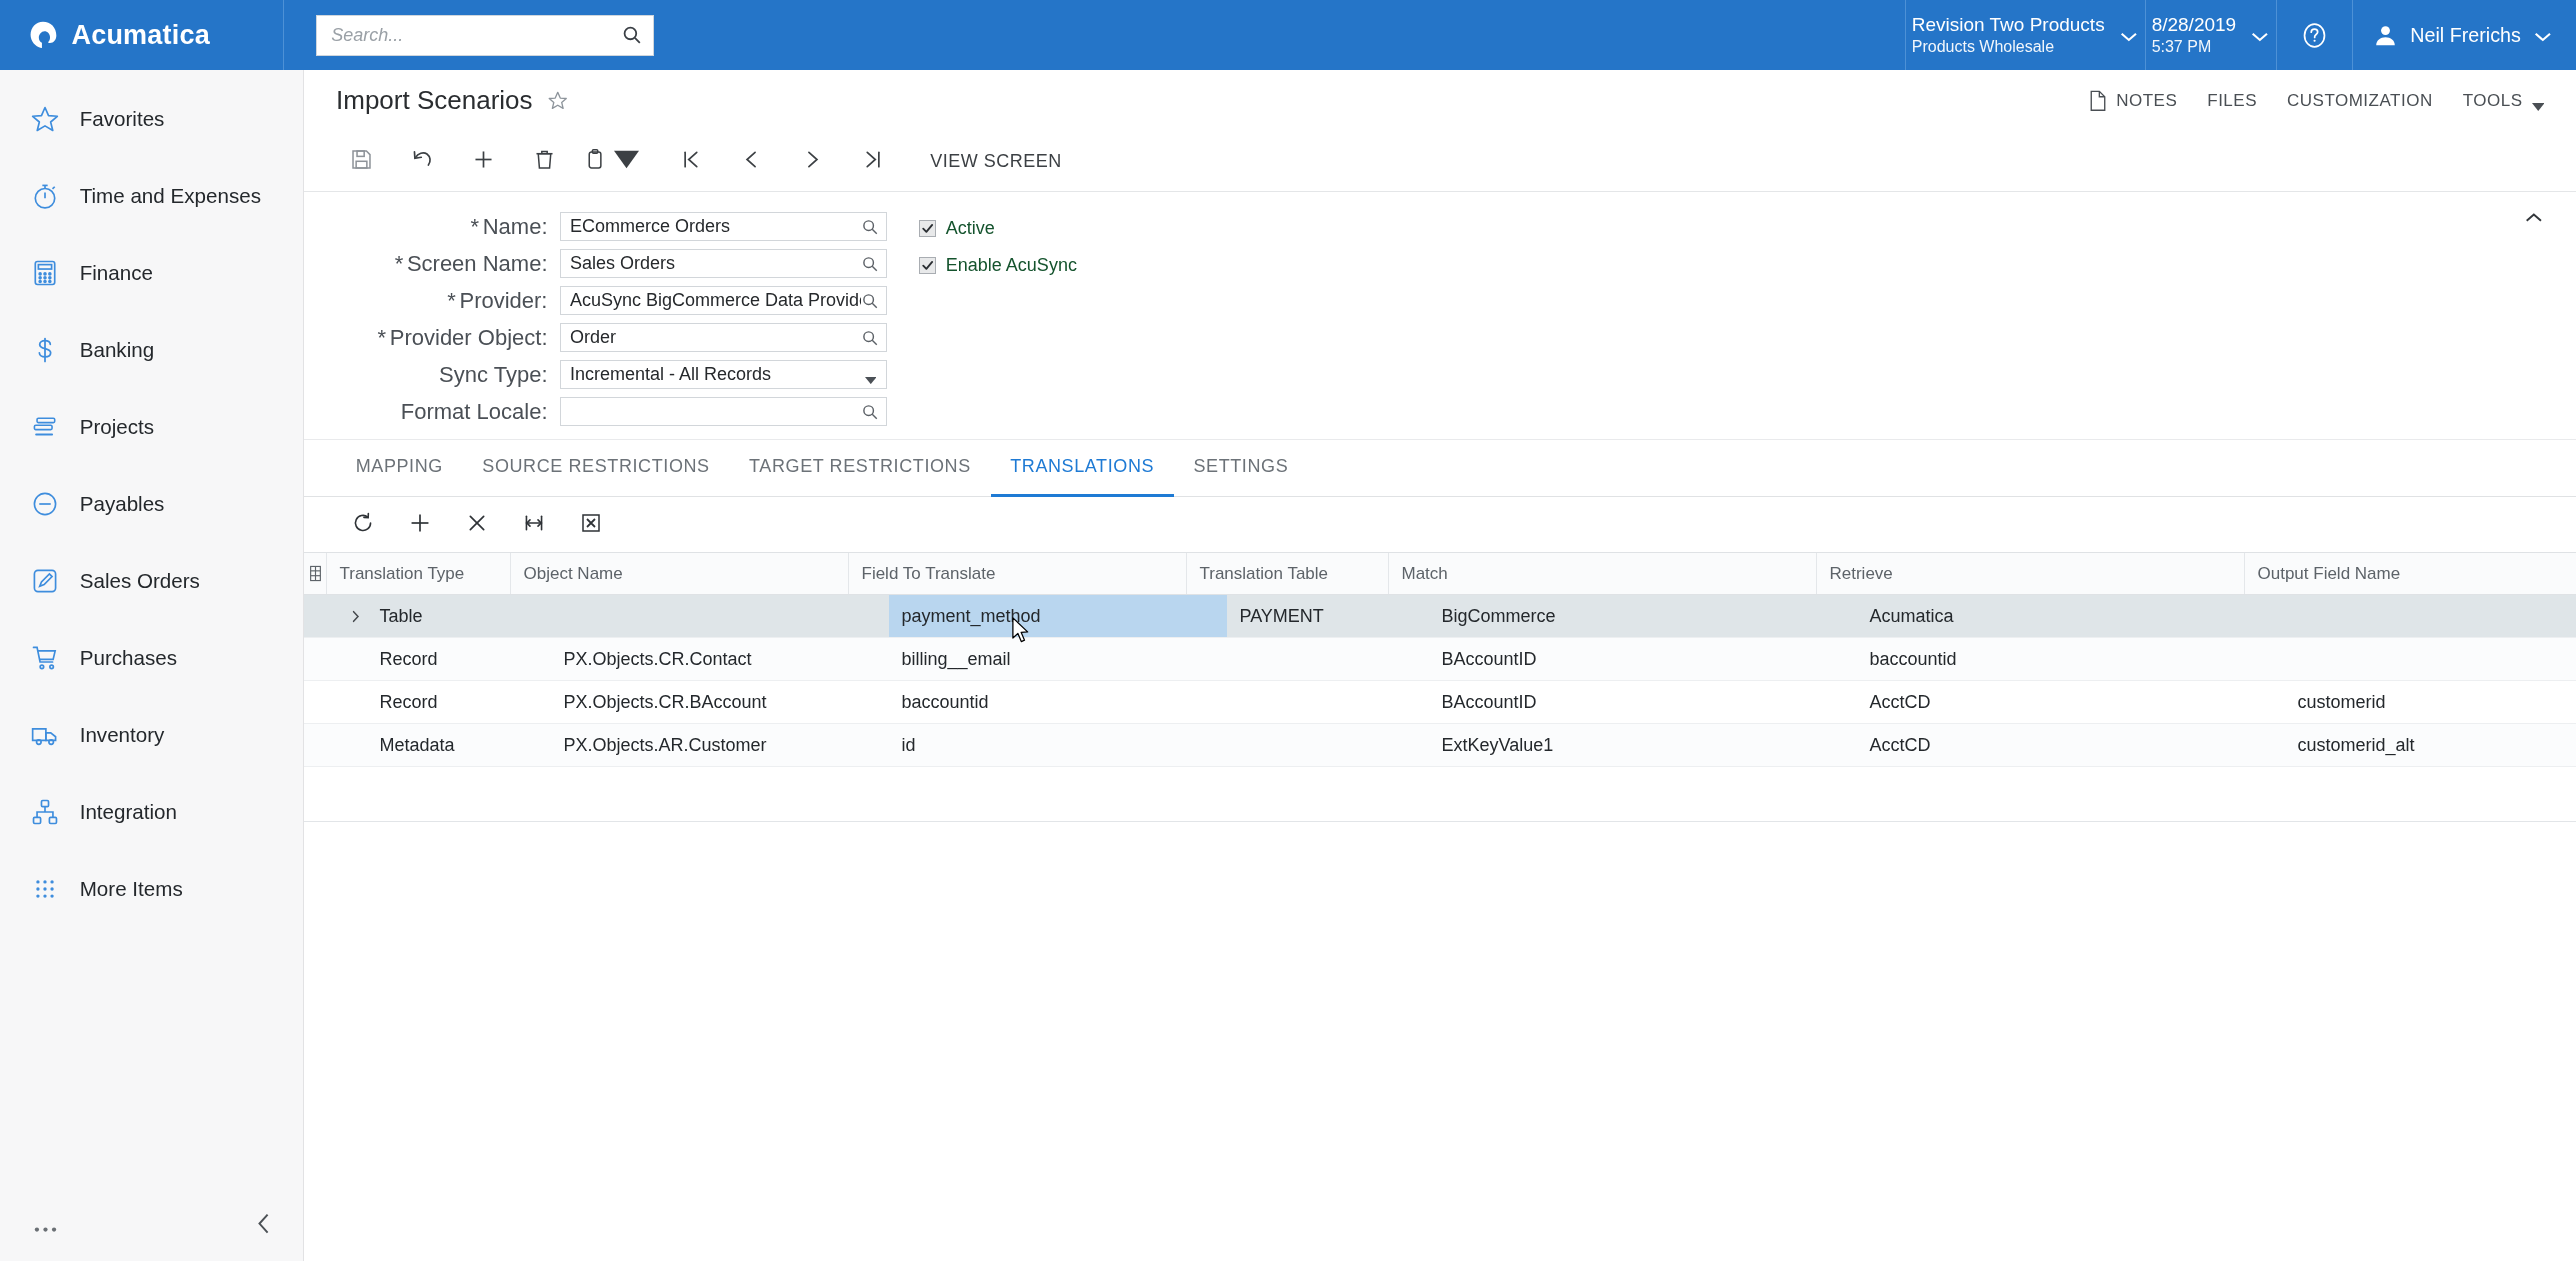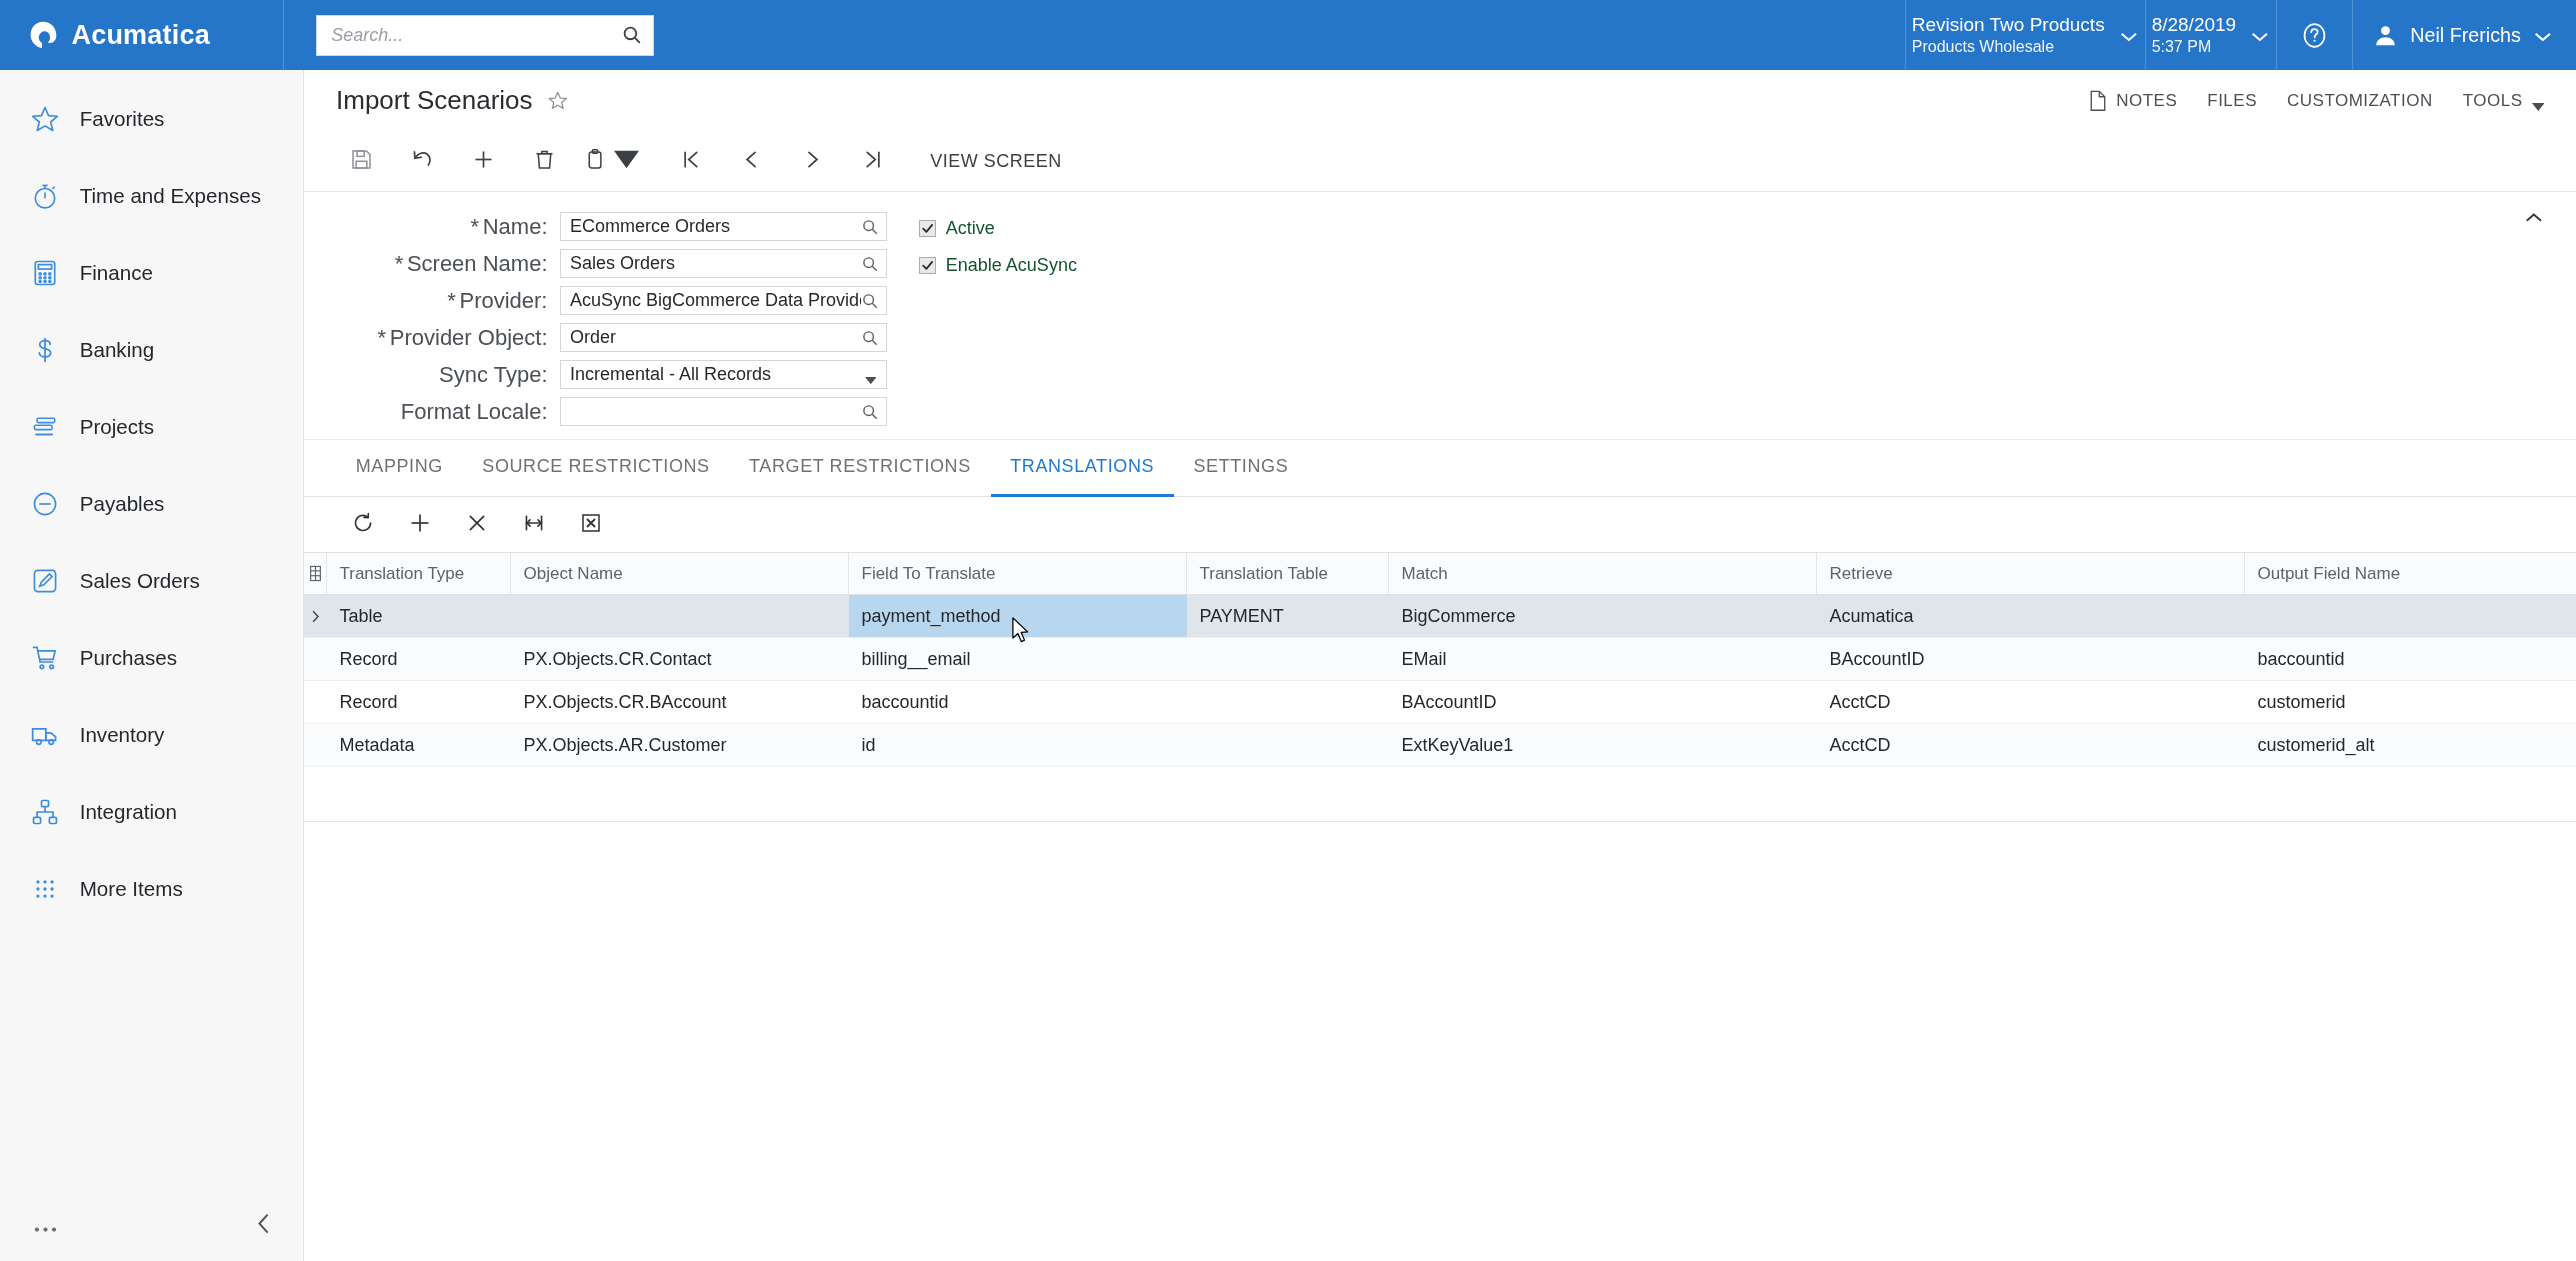--- a/index.html
+++ b/index.html
@@ -186,21 +186,21 @@
     font-size: 17px; color: #5d6369; border-right: 0.9px solid #e4e7ea;
     overflow: hidden; white-space: nowrap;
   }
   .gh-cell.nosep { border-right: none; }
   .gh-colsel {
     width: 23px; flex: none; display: flex; align-items: center; justify-content: center;
     border-right: 0.9px solid #e4e7ea;
   }
   .gh-colsel svg { width: 15px; height: 17px; color: #5d6369; }
 
-  .gd-row { height: 43px; border-bottom: 0.9px solid #edeff1; }
+  .gd-row { height: 43px; border-bottom: 0.9px solid #edeff1; padding-left: 40px; }
   .gd-row.selected { background: #dfe5e8; }
   .gd-row.alt { background: #fbfcfd; }
   .gd-expand {
     width: 23px; flex: none; display: flex; align-items: center; justify-content: center;
   }
   .gd-expand svg { width: 11.6px; height: 15px; color: #45494d; }
   .gd-cell {
     display: flex; align-items: center; padding-left: 12.5px;
     font-size: 18px; color: #24282c; overflow: hidden; white-space: nowrap;
   }
@@ -779,21 +779,20 @@
           <div class="gd-cell c-retr">Acumatica</div>
           <div class="gd-cell c-out"></div>
         </div>
 
         <div class="grid-row gd-row alt">
           <div class="gd-expand"></div>
           <div class="gd-cell c-type">Record</div>
           <div class="gd-cell c-obj">PX.Objects.CR.Contact</div>
           <div class="gd-cell c-field">billing__email</div>
           <div class="gd-cell c-ttable"></div>
-          <div class="gd-cell c-match">EMail</div>
           <div class="gd-cell c-retr">BAccountID</div>
           <div class="gd-cell c-out">baccountid</div>
         </div>
 
         <div class="grid-row gd-row">
           <div class="gd-expand"></div>
           <div class="gd-cell c-type">Record</div>
           <div class="gd-cell c-obj">PX.Objects.CR.BAccount</div>
           <div class="gd-cell c-field">baccountid</div>
           <div class="gd-cell c-ttable"></div>

